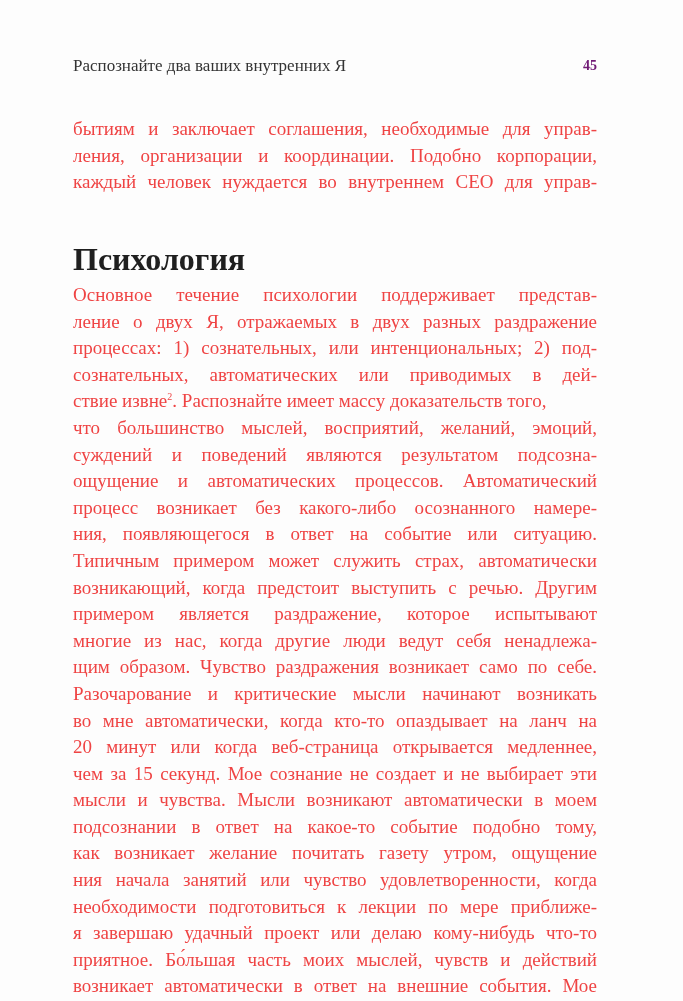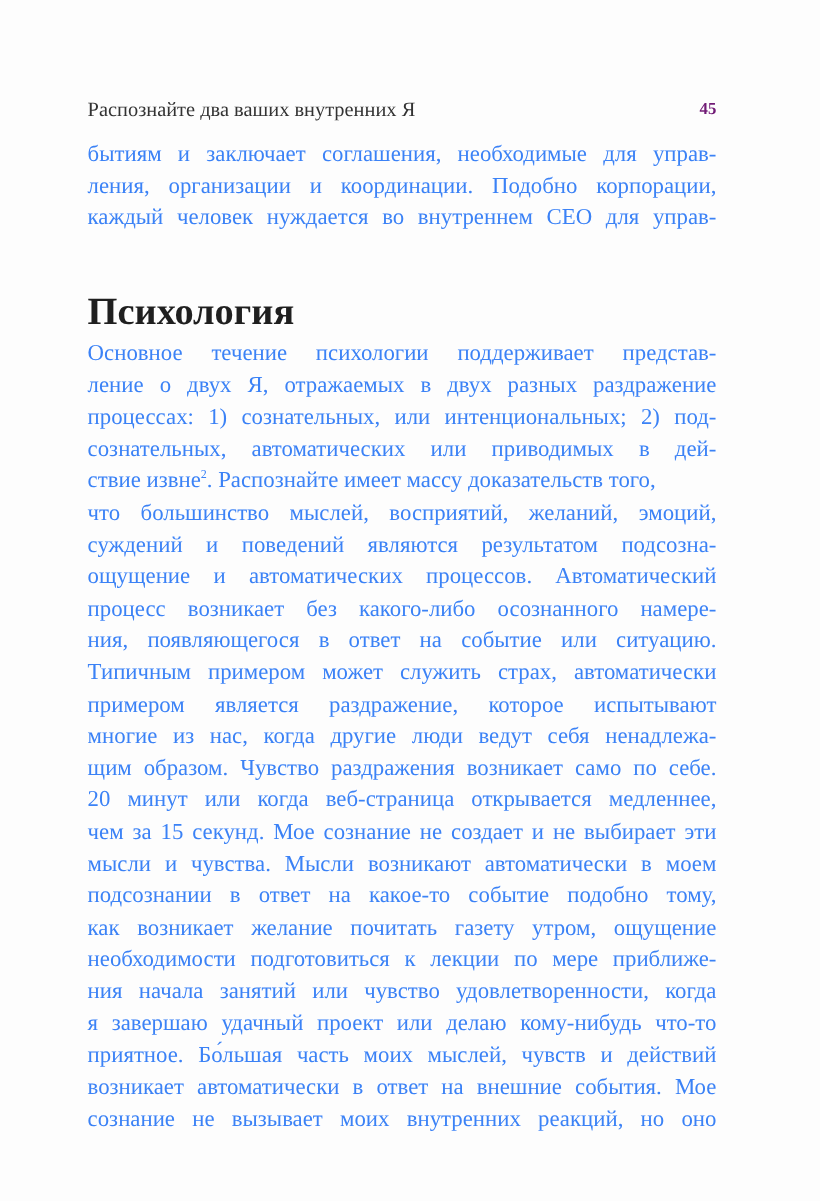--- a/index.html
+++ b/index.html
@@ -18,21 +18,21 @@
   .page {
     position: absolute;
     left: 0; top: 0;
     width: 683px;
     height: 1001px;
     background: #fdfdfd;
   }
   .running-head {
     position: absolute;
     left: 73px;
-    top: 81px;
+    top: 55px;
     width: 524px;
     height: 22px;
   }
   .running-title {
     position: absolute;
     left: 0;
     top: 0;
     font-family: "Liberation Serif", "DejaVu Serif", serif;
     font-size: 17px;
     line-height: 22px;
@@ -53,21 +53,21 @@
     position: absolute;
     left: 73px;
     width: 524px;
   }
   .line {
     display: block;
     height: 26.6px;
     line-height: 26.6px;
     font-family: "Liberation Serif", "DejaVu Serif", serif;
     font-size: 19px;
-    color: #3b82f6;
+    color: #ef4444;
     white-space: nowrap;
     text-align: justify;
     text-align-last: justify;
   }
   .line.last {
     text-align-last: left;
   }
   .block-1 { top: 116px; }
   .section-heading {
     position: absolute;
@@ -109,29 +109,32 @@
     <span class="line">ление о двух Я, отражаемых в двух разных раздражение</span>
     <span class="line">процессах: 1) сознательных, или интенциональных; 2) под-</span>
     <span class="line">сознательных, автоматических или приводимых в дей-</span>
     <span class="line" style="text-align-last:left;"><span>ствие извне</span><sup>2</sup><span>. Распознайте имеет массу доказательств того,</span></span>
     <span class="line">что большинство мыслей, восприятий, желаний, эмоций,</span>
     <span class="line">суждений и поведений являются результатом подсозна-</span>
     <span class="line">ощущение и автоматических процессов. Автоматический</span>
     <span class="line">процесс возникает без какого-либо осознанного намере-</span>
     <span class="line">ния, появляющегося в ответ на событие или ситуацию.</span>
     <span class="line">Типичным примером может служить страх, автоматически</span>
+    <span class="line">возникающий, когда предстоит выступить с речью. Другим</span>
     <span class="line">примером является раздражение, которое испытывают</span>
     <span class="line">многие из нас, когда другие люди ведут себя ненадлежа-</span>
     <span class="line">щим образом. Чувство раздражения возникает само по себе.</span>
+    <span class="line">Разочарование и критические мысли начинают возникать</span>
+    <span class="line">во мне автоматически, когда кто-то опаздывает на ланч на</span>
     <span class="line">20 минут или когда веб-страница открывается медленнее,</span>
     <span class="line">чем за 15 секунд. Мое сознание не создает и не выбирает эти</span>
     <span class="line">мысли и чувства. Мысли возникают автоматически в моем</span>
     <span class="line">подсознании в ответ на какое-то событие подобно тому,</span>
     <span class="line">как возникает желание почитать газету утром, ощущение</span>
+    <span class="line">ния начала занятий или чувство удовлетворенности, когда</span>
     <span class="line">необходимости подготовиться к лекции по мере приближе-</span>
-    <span class="line">ния начала занятий или чувство удовлетворенности, когда</span>
     <span class="line">я завершаю удачный проект или делаю кому-нибудь что-то</span>
     <span class="line">приятное. Бо́льшая часть моих мыслей, чувств и действий</span>
     <span class="line">возникает автоматически в ответ на внешние события. Мое</span>
     <span class="line">сознание не вызывает моих внутренних реакций, но оно</span>
   </div>
 
 </div>
 
 </body></html>

